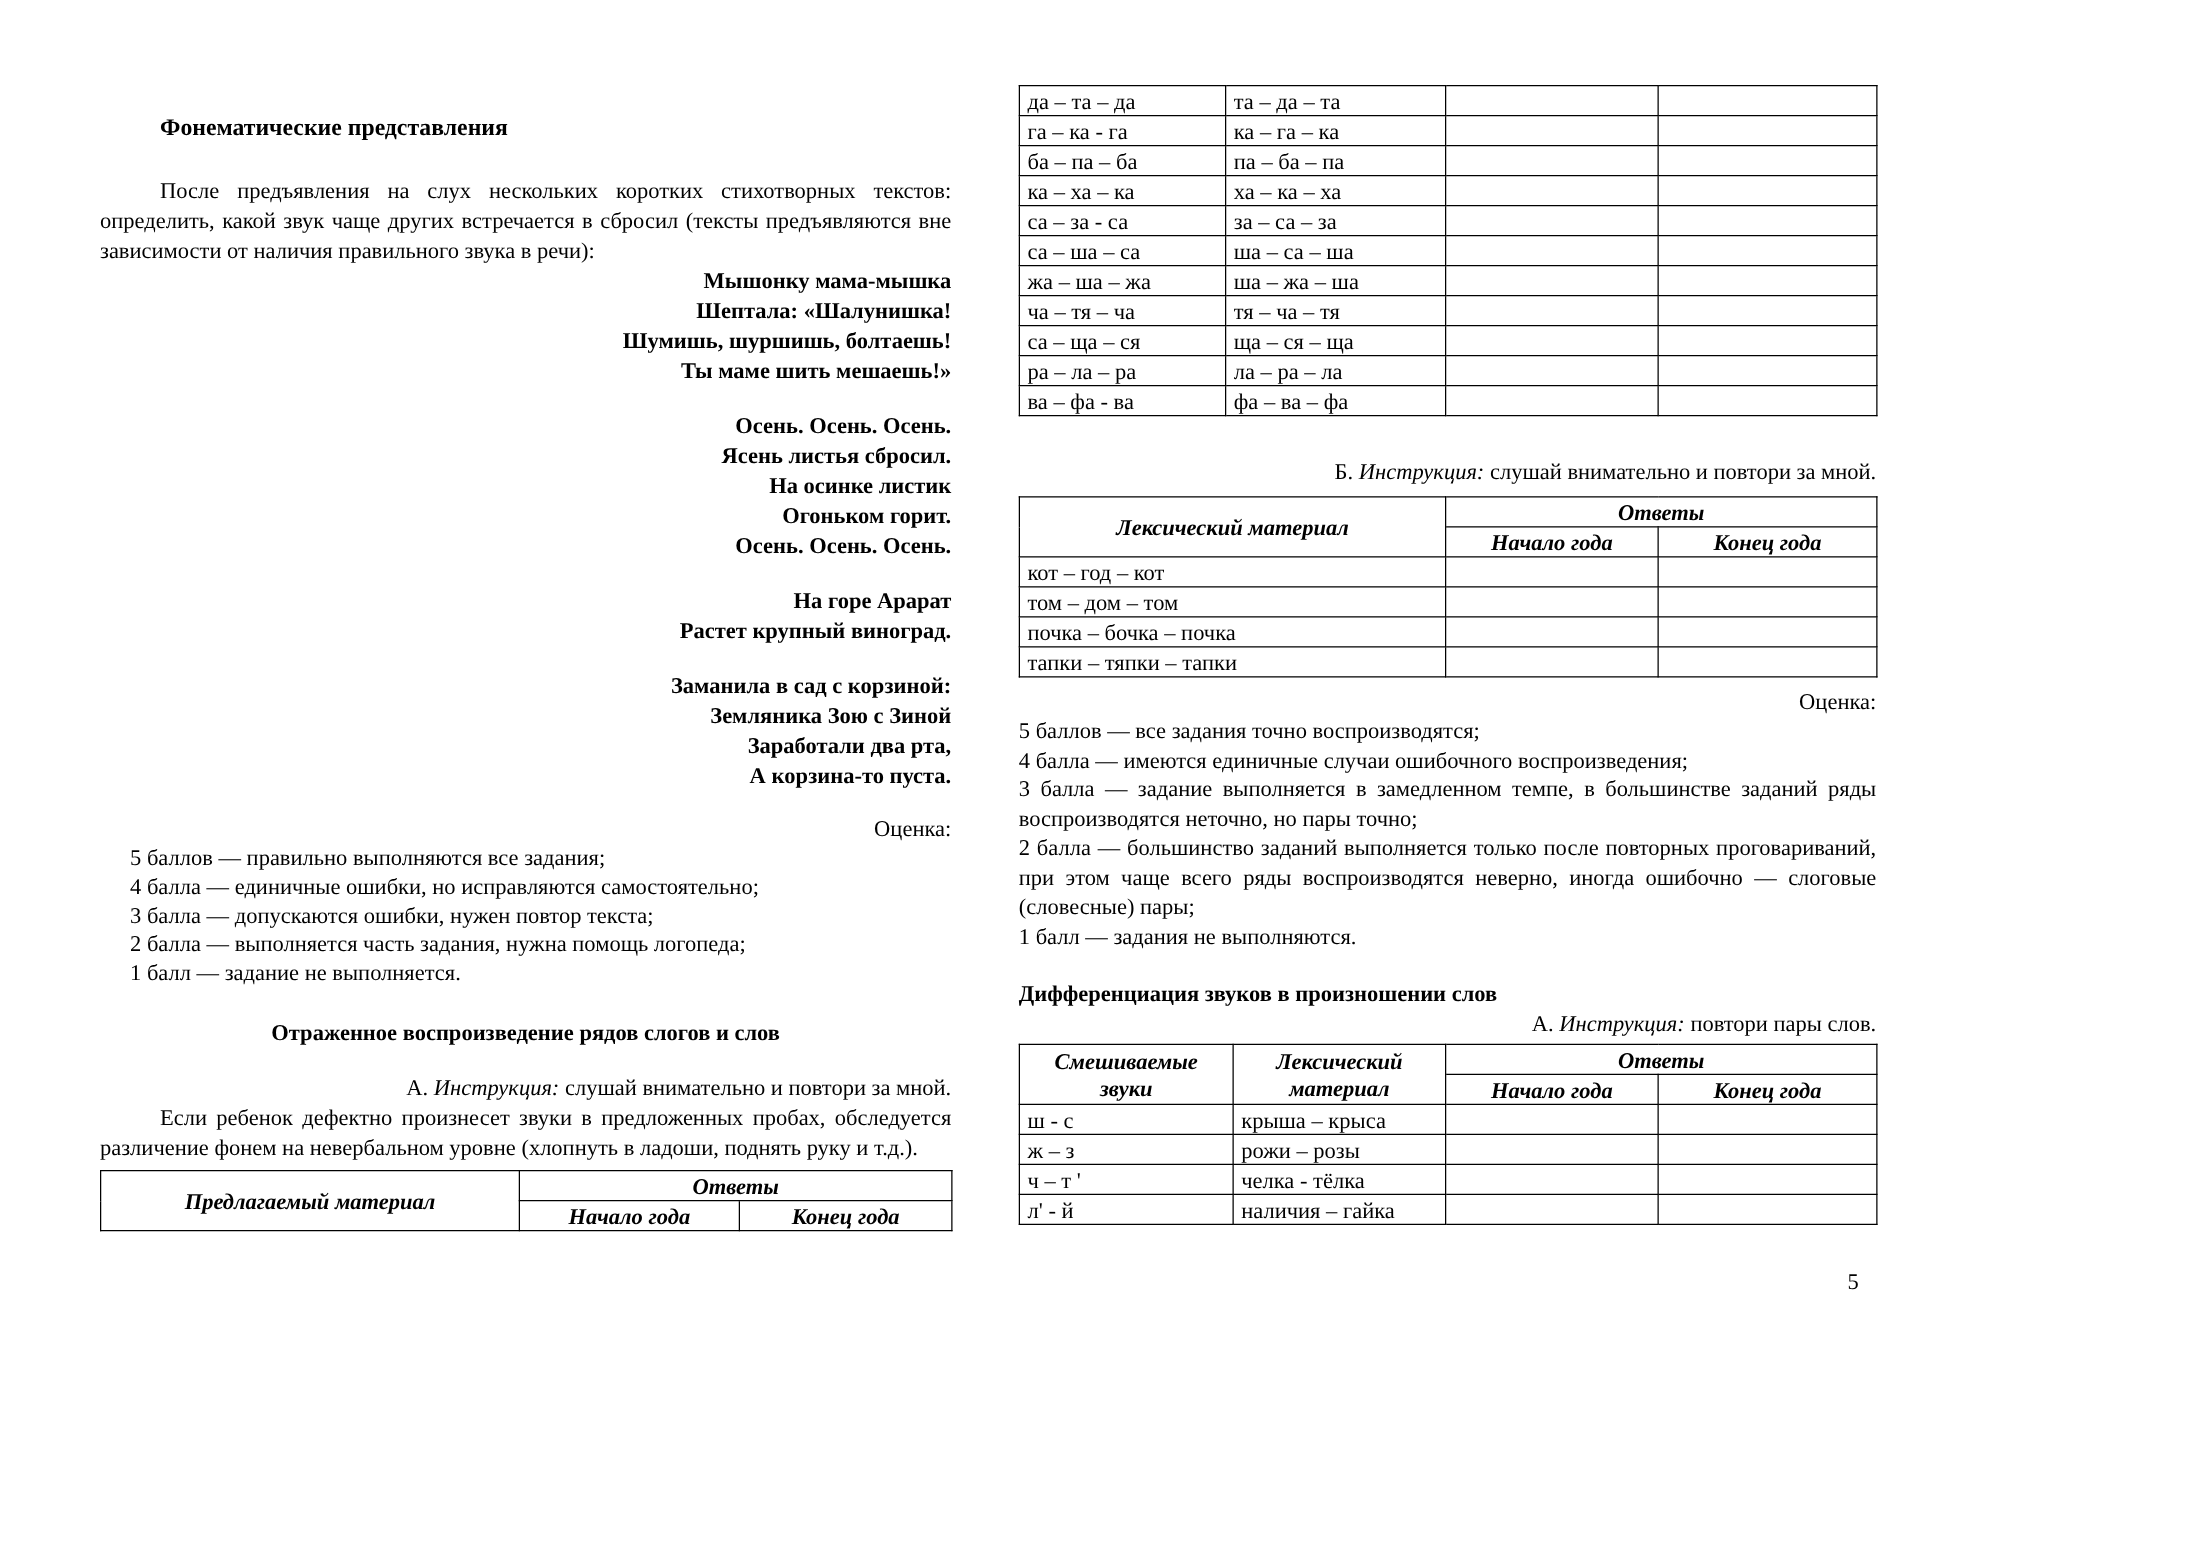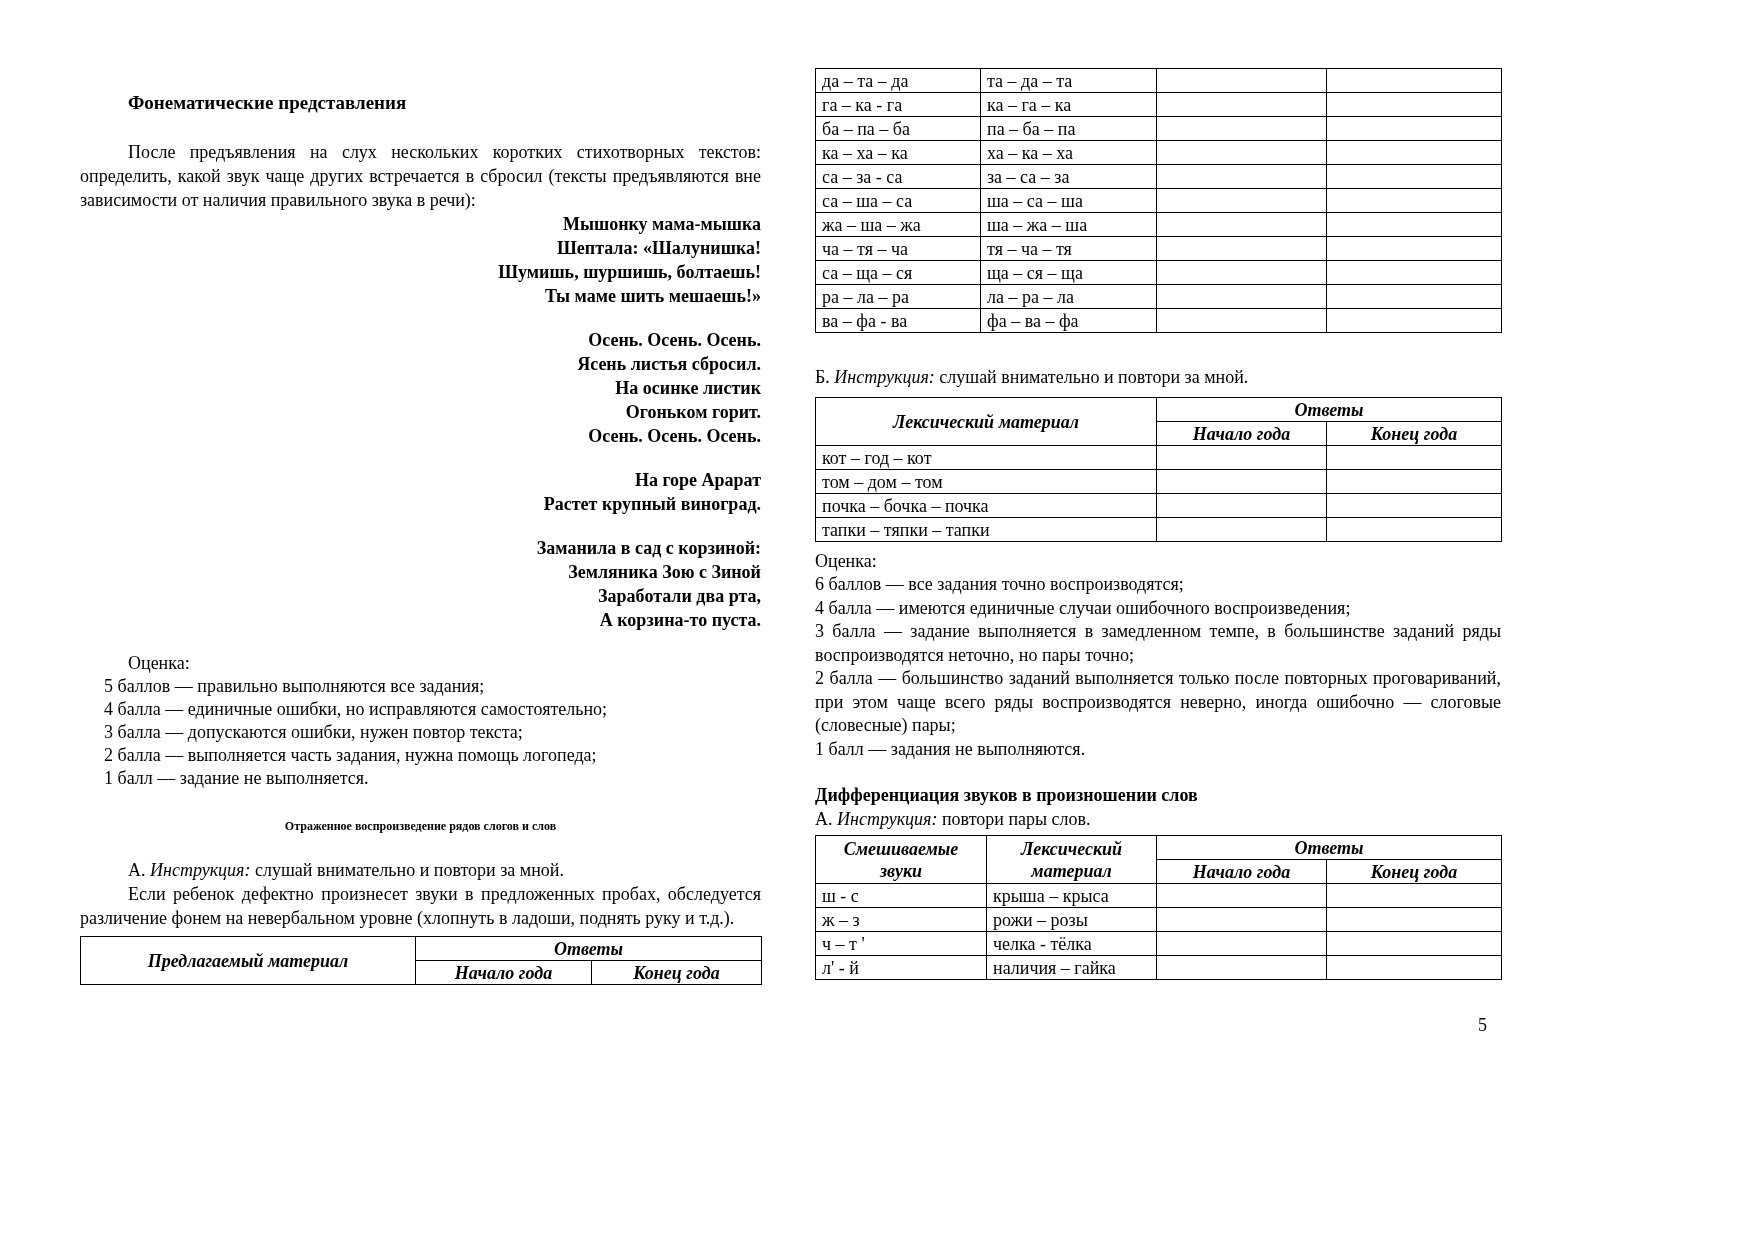--- a/index.html
+++ b/index.html
@@ -10,36 +10,36 @@
     height: 1240px;
     background: #ffffff;
     font-family: "Liberation Serif", "DejaVu Serif", serif;
     color: #000;
     overflow: hidden;
   }
   .col-left  { position: absolute; left: 80px;  top: 84px; width: 681px; font-size: 18px; }
   .col-right { position: absolute; left: 815px; top: 68px; width: 686px; font-size: 18px; }
 
   .heading1 { font-size: 19px; font-weight: bold; margin: 8px 0 26px 48px; line-height: 22px; }
-  .para { margin: 0; line-height: 24px; }
+  .para { margin: 0; line-height: 24px; text-align: right; }
   .justify { text-align: justify; }
   .indent { text-indent: 48px; }
 
   .poem { margin: 0 0 0 48px; font-weight: bold; line-height: 24px; text-align: right; }
   .poem.gap { margin-top: 20px; }
   .poem-line { white-space: nowrap; }
 
   .score-label { margin: 20px 0 0 0; line-height: 23px; }
   .score-label.ind { margin-left: 48px; }
   .score-list { line-height: 23px; }
   .score-list.ind { margin-left: 24px; }
   .score-item { margin: 0; line-height: 23px; }
   .score-item.wide { line-height: 23.5px; text-align: justify; }
 
-  .section-heading { text-align: center; font-weight: bold; font-size: 12px; margin: 24px 0 0 0; line-height: 24px; }
+  .section-heading { text-align: center; font-weight: bold; font-size: 18px; margin: 24px 0 0 0; line-height: 24px; }
   .sub-heading { font-weight: bold; font-size: 18px; margin: 22px 0 0 0; line-height: 24px; }
 
   .instr { margin: 20px 0 0 0; line-height: 24px; }
   .instr.ind { margin-left: 48px; }
   .instr.tight { margin-top: 0; }
   .italic { font-style: italic; }
 
   .doc-table { border-collapse: collapse; table-layout: fixed; margin-top: 6px; }
   .doc-table td {
     border: 1.5px solid #000;
@@ -246,21 +246,21 @@
       <tr>
         <td>тапки – тяпки – тапки</td>
         <td></td>
         <td></td>
       </tr>
     </tbody>
       </table>
 
     <p class="para score-label mt10" style="margin-top:8px">Оценка:</p>
     <div class="score-list">
-      <p class="score-item wide">6 баллов — все задания точно воспроизводятся;</p>
+      <p class="score-item wide">5 баллов — все задания точно воспроизводятся;</p>
       <p class="score-item wide">4 балла — имеются единичные случаи ошибочного воспроизведения;</p>
       <p class="score-item wide">3 балла — задание выполняется в замедленном темпе, в большинстве заданий ряды воспроизводятся неточно, но пары точно;</p>
       <p class="score-item wide">2 балла — большинство заданий выполняется только после повторных проговариваний, при этом чаще всего ряды воспроизводятся неверно, иногда ошибочно — слоговые (словесные) пары;</p>
       <p class="score-item wide">1 балл — задания не выполняются.</p>
     </div>
 
     <h3 class="sub-heading">Дифференциация звуков в произношении слов</h3>
 
     <p class="para instr tight"><span>А. </span><span class="italic">Инструкция:</span><span> повтори пары слов.</span></p>
 

